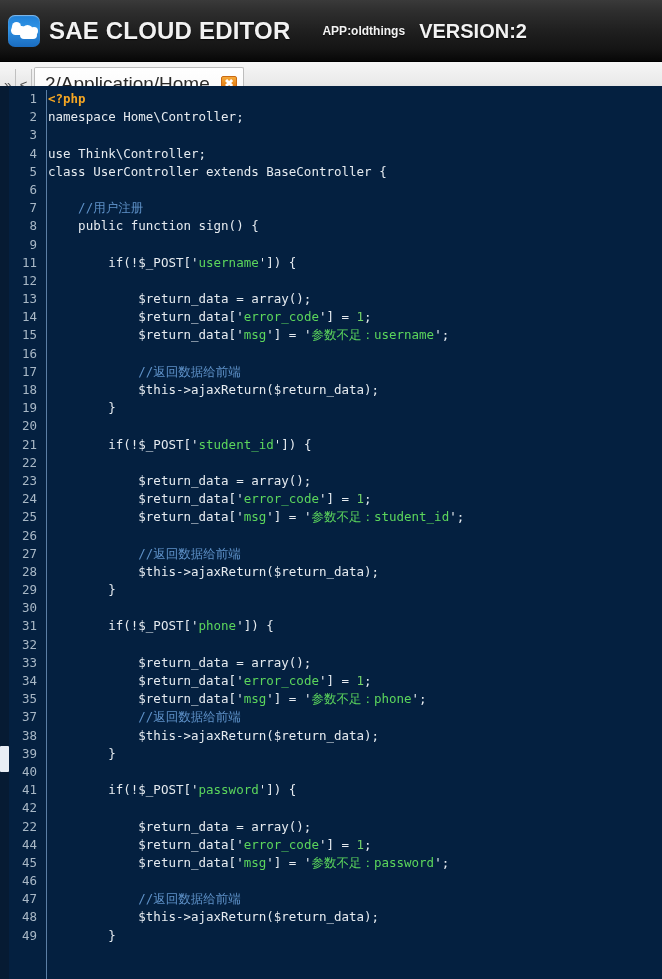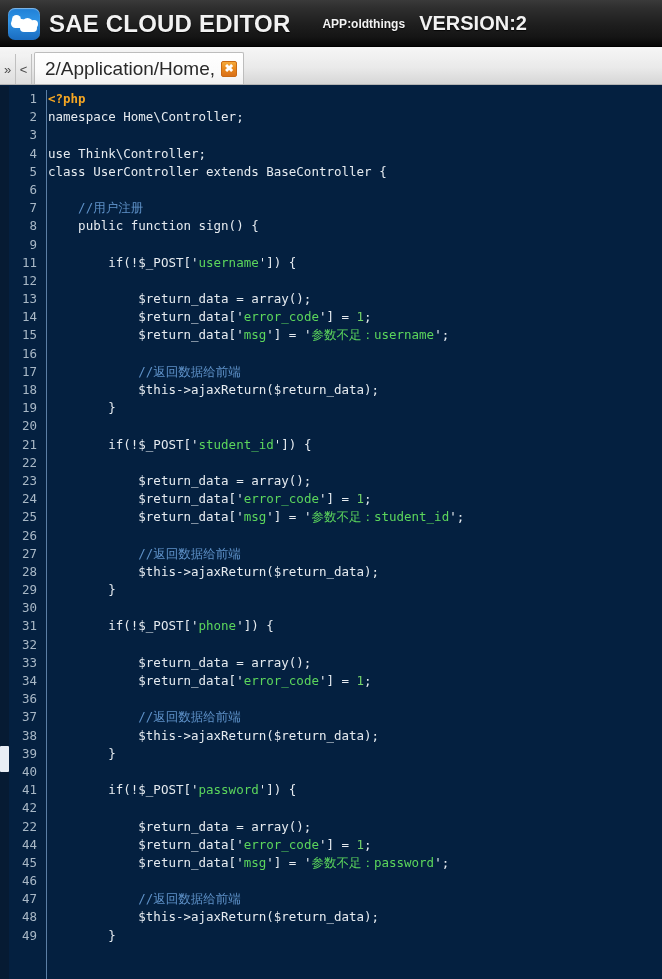--- a/index.html
+++ b/index.html
@@ -12,21 +12,21 @@
     width: 662px;
     height: 979px;
     overflow: hidden;
     font-family: "Liberation Sans", sans-serif;
     position: relative;
   }
 
   
   #app-header {
     position: relative;
-    height: 47px;
+    height: 62px;
     width: 662px;
     background: linear-gradient(to bottom,
         #3a3a3a 0%, #2e2e2e 18%, #1f1f1f 50%, #151515 78%, #060606 100%);
     display: flex;
     align-items: center;
     box-sizing: border-box;
     padding-left: 8px;
     overflow: hidden;
   }
   #app-header::after{
@@ -312,21 +312,21 @@
       <div class="code-line"><span class="ln">25</span><span class="code-text"><span class="t-plain">            $return_data['</span><span class="t-str">msg</span><span class="t-plain">'] = '</span><span class="t-str">参数不足：student_id</span><span class="t-plain">';</span></span></div>
       <div class="code-line"><span class="ln">26</span><span class="code-text"></span></div>
       <div class="code-line"><span class="ln">27</span><span class="code-text"><span class="t-com">            //返回数据给前端</span></span></div>
       <div class="code-line"><span class="ln">28</span><span class="code-text"><span class="t-plain">            $this-&gt;ajaxReturn($return_data);</span></span></div>
       <div class="code-line"><span class="ln">29</span><span class="code-text"><span class="t-plain">        }</span></span></div>
       <div class="code-line"><span class="ln">30</span><span class="code-text"></span></div>
       <div class="code-line"><span class="ln">31</span><span class="code-text"><span class="t-plain">        if(!$_POST['</span><span class="t-str">phone</span><span class="t-plain">']) {</span></span></div>
       <div class="code-line"><span class="ln">32</span><span class="code-text"></span></div>
       <div class="code-line"><span class="ln">33</span><span class="code-text"><span class="t-plain">            $return_data = array();</span></span></div>
       <div class="code-line"><span class="ln">34</span><span class="code-text"><span class="t-plain">            $return_data['</span><span class="t-str">error_code</span><span class="t-plain">'] = </span><span class="t-num">1</span><span class="t-plain">;</span></span></div>
-      <div class="code-line"><span class="ln">36</span><span class="code-text"></span></div>
+      <div class="code-line"><span class="ln">35</span><span class="code-text"><span class="t-plain">            $return_data['</span><span class="t-str">msg</span><span class="t-plain">'] = '</span><span class="t-str">参数不足：phone</span><span class="t-plain">';</span></span></div>
       <div class="code-line"><span class="ln">37</span><span class="code-text"><span class="t-com">            //返回数据给前端</span></span></div>
       <div class="code-line"><span class="ln">38</span><span class="code-text"><span class="t-plain">            $this-&gt;ajaxReturn($return_data);</span></span></div>
       <div class="code-line"><span class="ln">39</span><span class="code-text"><span class="t-plain">        }</span></span></div>
       <div class="code-line"><span class="ln">40</span><span class="code-text"></span></div>
       <div class="code-line"><span class="ln">41</span><span class="code-text"><span class="t-plain">        if(!$_POST['</span><span class="t-str">password</span><span class="t-plain">']) {</span></span></div>
       <div class="code-line"><span class="ln">42</span><span class="code-text"></span></div>
       <div class="code-line"><span class="ln">22</span><span class="code-text"><span class="t-plain">            $return_data = array();</span></span></div>
       <div class="code-line"><span class="ln">44</span><span class="code-text"><span class="t-plain">            $return_data['</span><span class="t-str">error_code</span><span class="t-plain">'] = </span><span class="t-num">1</span><span class="t-plain">;</span></span></div>
       <div class="code-line"><span class="ln">45</span><span class="code-text"><span class="t-plain">            $return_data['</span><span class="t-str">msg</span><span class="t-plain">'] = '</span><span class="t-str">参数不足：password</span><span class="t-plain">';</span></span></div>
       <div class="code-line"><span class="ln">46</span><span class="code-text"></span></div>

